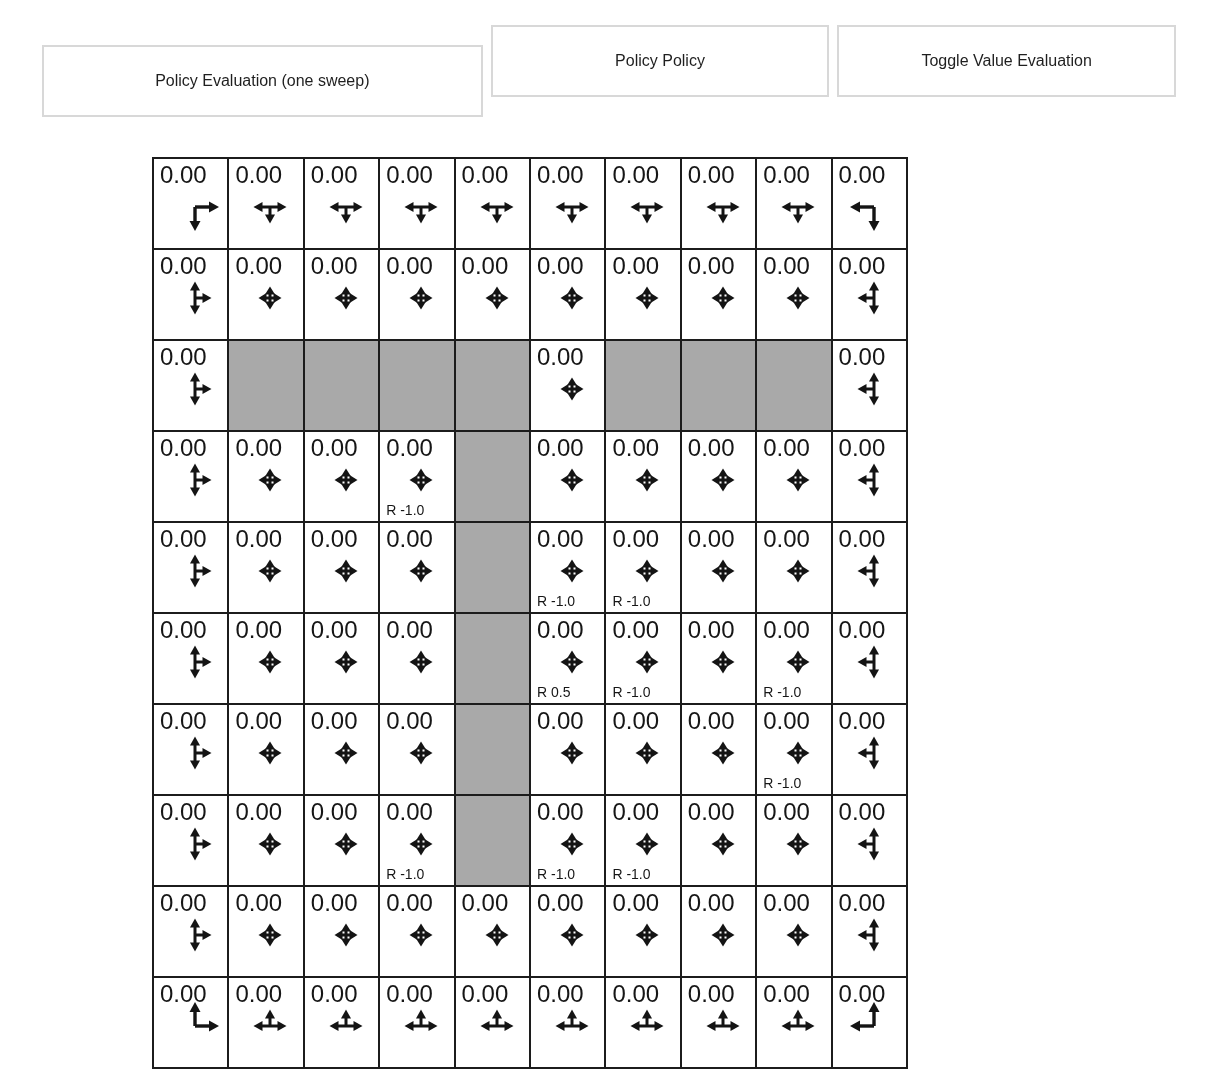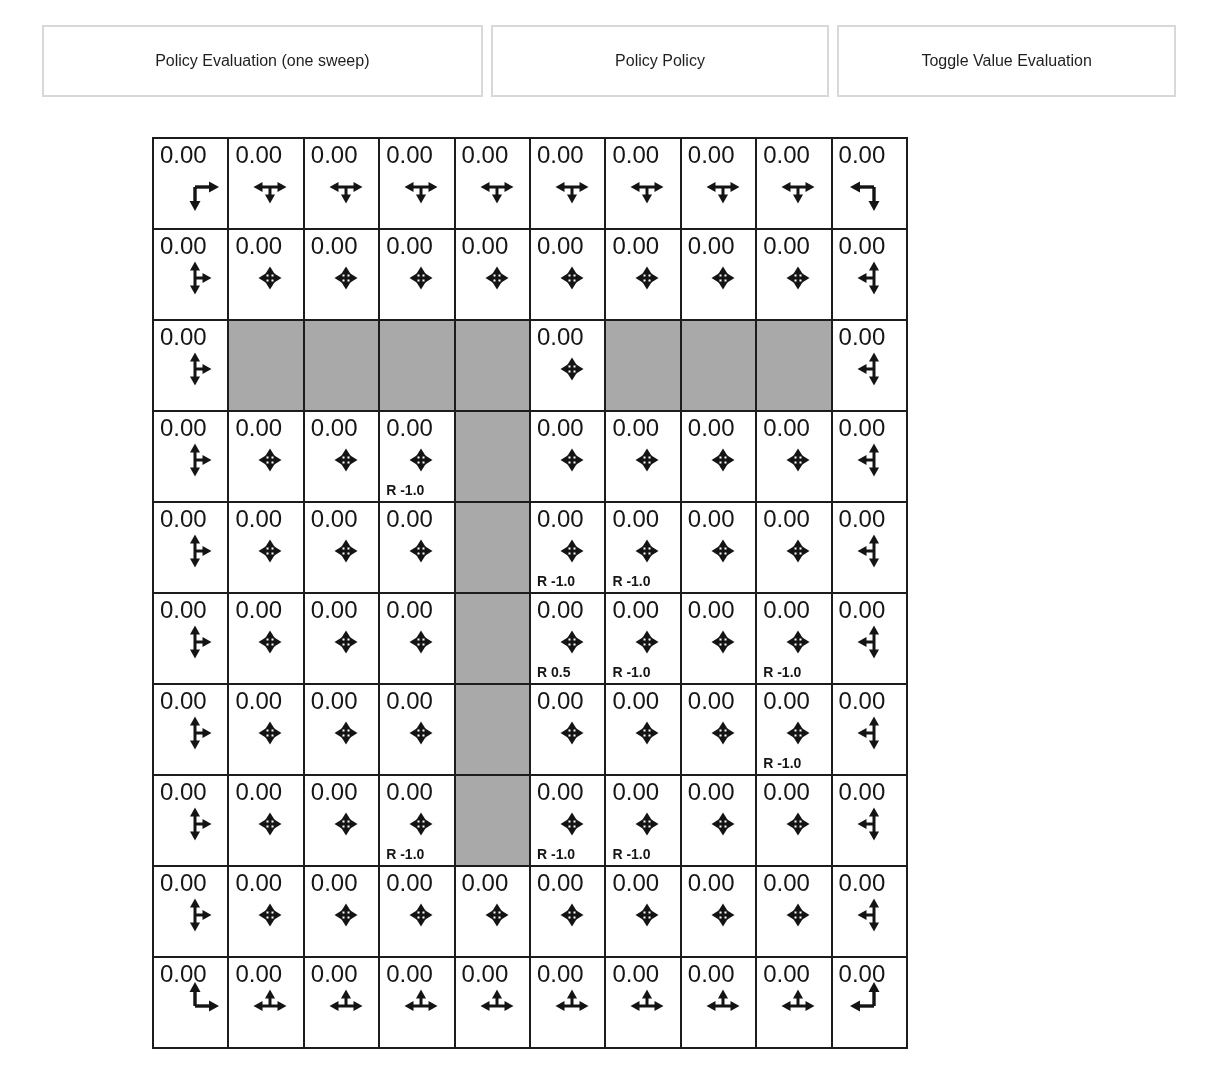--- a/index.html
+++ b/index.html
@@ -23,21 +23,21 @@
     align-items: center;
     justify-content: center;
     font-family: "Liberation Sans", sans-serif;
     font-size: 16px;
     color: #1f1f1f;
     cursor: pointer;
     box-sizing: border-box;
     padding: 0 8px;
     white-space: nowrap;
   }
-  .btn.wide { flex: 1.32 1 0; }
+  .btn.wide { flex: 1.32 1 0; margin-top: 20px; }
   .gridworld {
     margin: 40px 0 0 152px;
     width: 756px;
     height: 912px;
     box-sizing: border-box;
     background: #1c1c1c;
     padding: 2px;
     display: grid;
     grid-template-columns: repeat(10, 1fr);
     grid-template-rows: repeat(10, 1fr);
@@ -56,21 +56,20 @@
     font-size: 24px;
     line-height: 28px;
     color: #161616;
   }
   .cell .reward {
     position: absolute;
     bottom: 3px;
     left: 6px;
     font-size: 14px;
     color: #161616;
-    font-weight: bold;
   }
   .cell svg.arrows {
     position: absolute;
     left: 15px;
     top: 22px;
   }
 </style>
 </head>
 <body>
 

